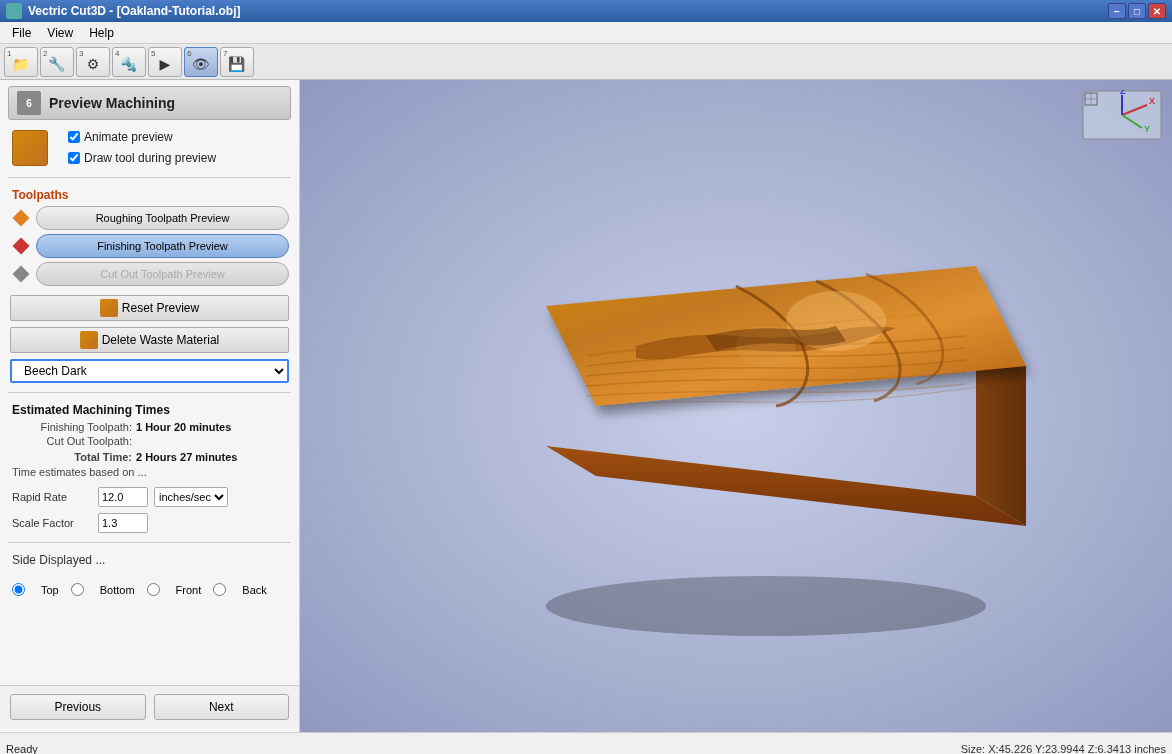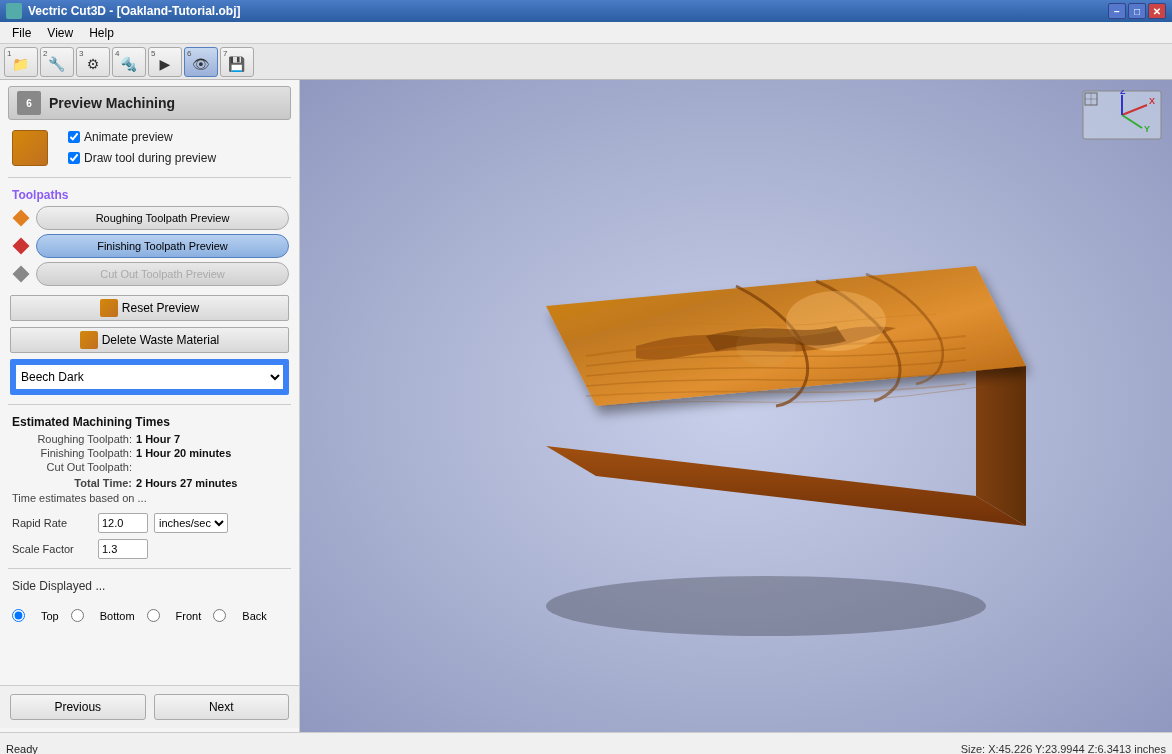--- a/index.html
+++ b/index.html
@@ -119,21 +119,21 @@
     
     .checkbox-row {
       display: flex; align-items: center; gap: 4px;
       padding: 2px 12px;
     }
     .checkbox-row input[type=checkbox] { width: 12px; height: 12px; }
     .checkbox-row label { font-size: 12px; color: #222; }
 
     .divider { border: none; border-top: 1px solid #ccc; margin: 6px 8px; }
 
-    .subsection-title { font-weight: bold; font-size: 12px; padding: 4px 12px 2px 12px; color: #8b5cf6; }
+    .subsection-title { font-weight: bold; font-size: 12px; padding: 4px 12px 2px 12px; color: #c2410c; }
 
     
     .toolpath-btn-row {
       display: flex; align-items: center; gap: 4px;
       padding: 2px 10px;
     }
     .toolpath-icon { width: 22px; height: 22px; display: flex; align-items: center; justify-content: center; }
     .toolpath-btn {
       flex: 1;
       height: 24px;
@@ -161,26 +161,26 @@
       font-size: 12px;
       cursor: pointer;
       display: flex; align-items: center; justify-content: center; gap: 4px;
     }
     .big-btn-icon { width: 18px; height: 18px; background: linear-gradient(135deg, #d4880a, #c07020); border-radius: 2px; }
 
     
     .dropdown-row { padding: 3px 10px; }
     .dropdown-row select {
       width: 100%;
-      height: 36px;
+      height: 24px;
       font-size: 12px;
-      border: 6px solid #3b82f6;
+      border: 2px solid #3b82f6;
       border-radius: 2px;
       background: white;
-      padding: 0 1px;
+      padding: 0 8px;
     }
 
     
     .est-times-section { padding: 4px 12px; }
     .est-times-title { font-weight: bold; font-size: 12px; color: #111; margin-bottom: 3px; }
     .time-row { display: flex; gap: 4px; font-size: 11px; padding: 1px 0; }
     .time-label { color: #444; width: 120px; text-align: right; }
     .time-value { color: #111; font-weight: 600; }
 
     
@@ -406,24 +406,20 @@
         <option>Oak</option>
         <option>Walnut</option>
         <option>Mahogany</option>
       </select>
     </div>
 
     <hr class="divider">
 
     <div class="est-times-section">
       <div class="est-times-title">Estimated Machining Times</div>
-      <div class="time-row">
-        <span class="time-label">Roughing Toolpath:</span>
-        <span class="time-value">1 Hour 7</span>
-      </div>
       <div class="time-row">
         <span class="time-label">Finishing Toolpath:</span>
         <span class="time-value">1 Hour 20 minutes</span>
       </div>
       <div class="time-row">
         <span class="time-label">Cut Out Toolpath:</span>
         <span class="time-value"></span>
       </div>
       <div class="time-row" style="margin-top:2px; font-weight:bold;">
         <span class="time-label">Total Time:</span>

